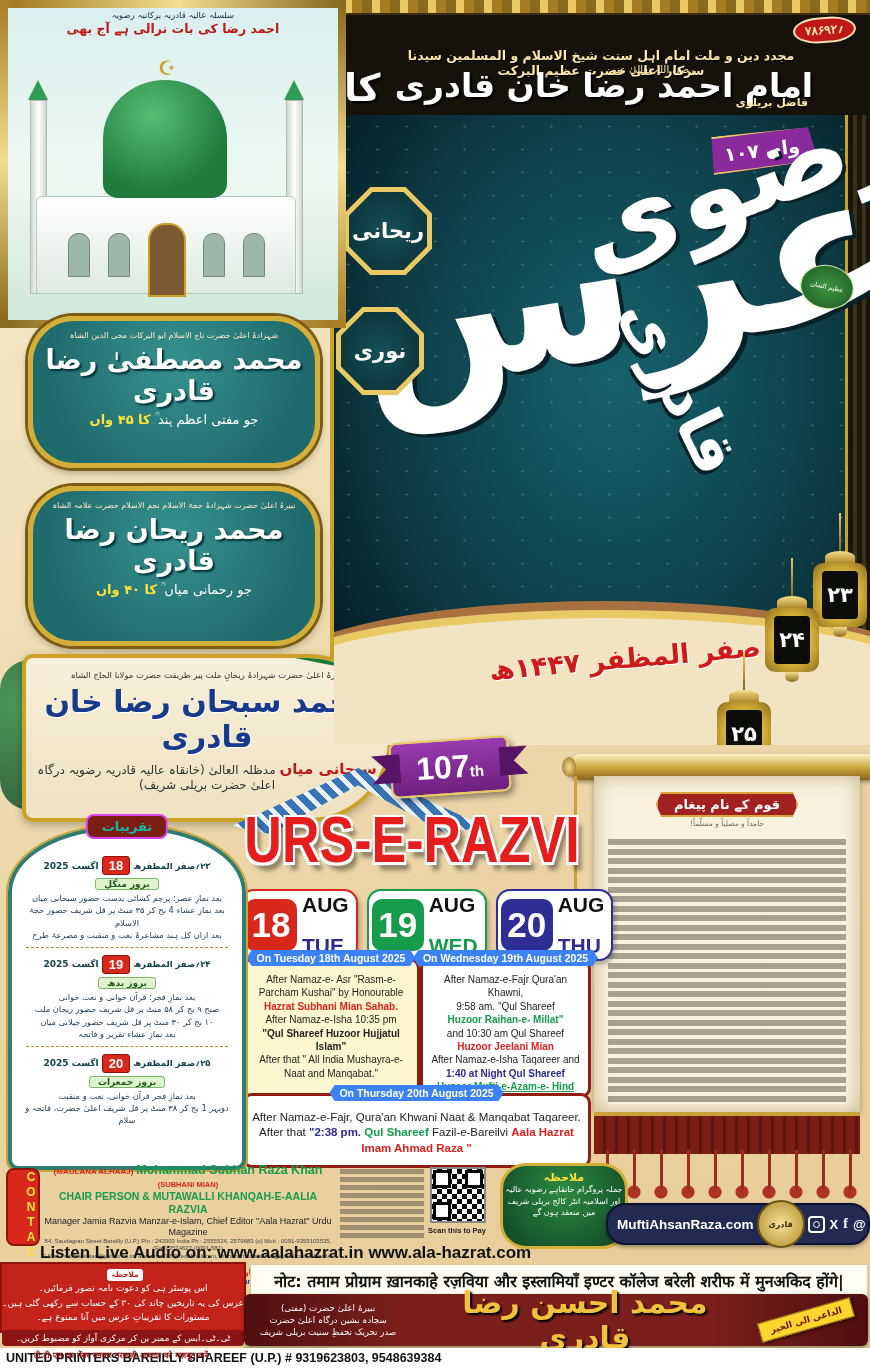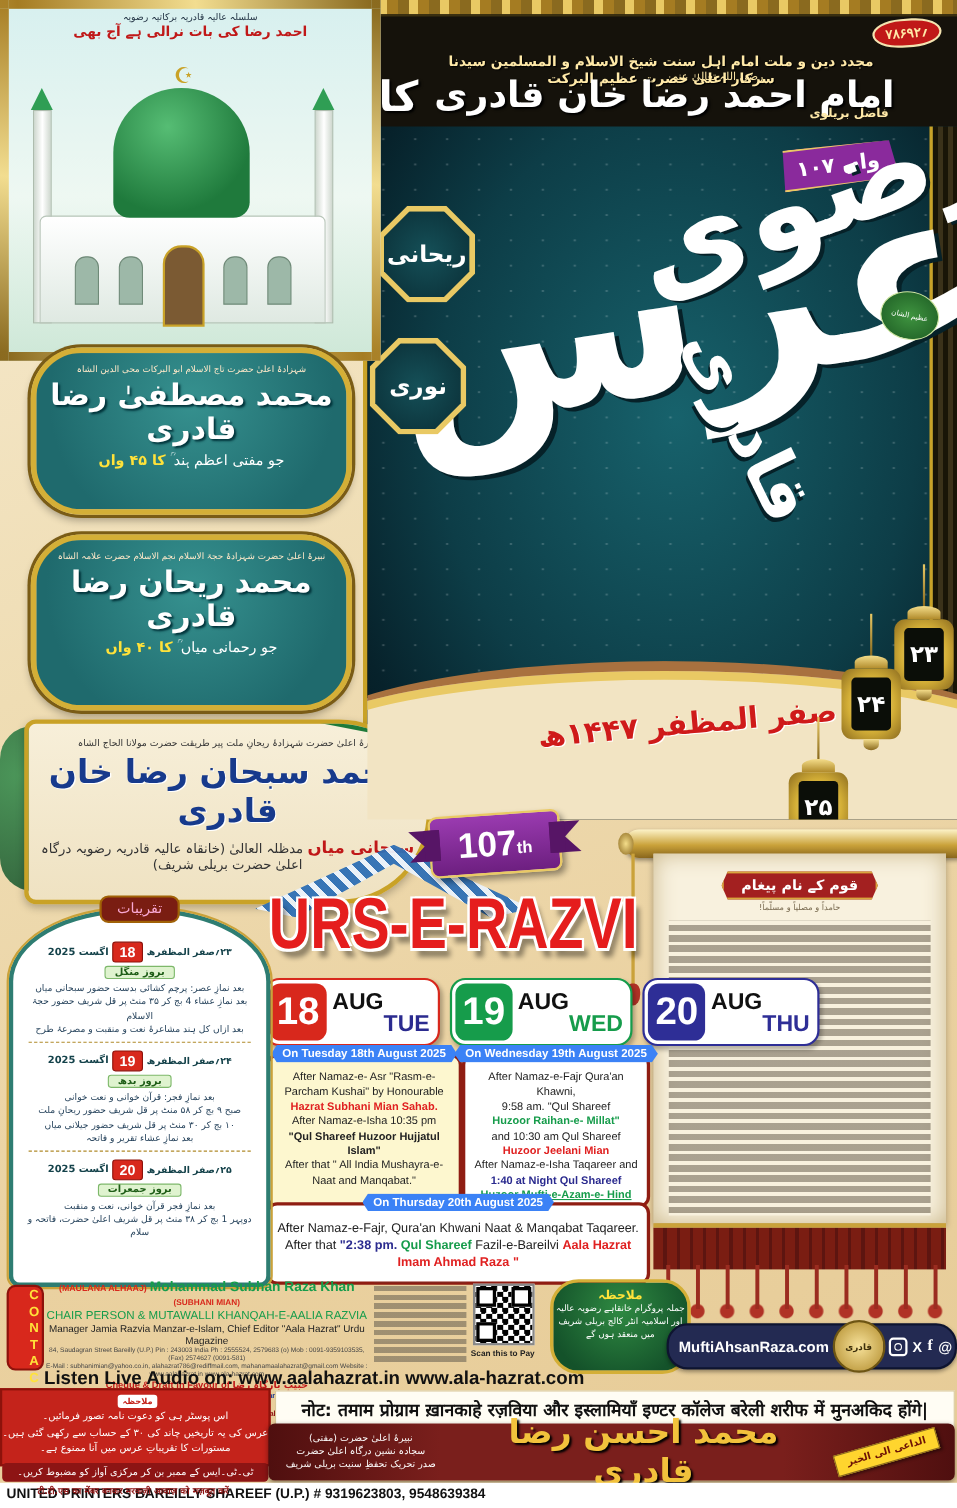--- a/index.html
+++ b/index.html
@@ -79,22 +79,22 @@
   .frame3 .f-name{font-size:30px;font-weight:bold;color:#173a8c;direction:rtl;text-shadow:1px 1px 0 #fff;padding:4px 4px 0;}
   .frame3 .f-line3{font-size:12px;direction:rtl;color:#333;padding-top:6px;}
   .frame3 .f-red{color:#c01818;font-weight:bold;font-size:15px;}
   .frame3 .f-corner{position:absolute;right:-4px;top:-4px;background:#1e7a3a;color:#ffe9a8;font-size:7.5px;direction:rtl;
     padding:10px 10px 4px 18px;clip-path:polygon(0 0,100% 0,100% 100%);width:90px;}
   .arabesque{position:absolute;left:0;top:660px;width:60px;height:150px;background:radial-gradient(circle at 30% 30%,#2f8a4a,#14522a);border-radius:30px;opacity:.85;}
 
   
   .uprog{position:absolute;left:8px;top:826px;width:230px;height:336px;background:#fff;
     border:4px solid #2e7d72;outline:2px solid #caa23a;border-radius:112px 112px 10px 10px/66px 66px 10px 10px;z-index:5;}
-  .uprog .p-badge{position:absolute;left:50%;top:-16px;transform:translateX(-50%);background:#7a1d12;border:2px solid #a16207;
-    color:#f9a8d4;font-size:13px;font-weight:normal;border-radius:8px;padding:3px 14px;direction:rtl;white-space:nowrap;}
+  .uprog .p-badge{position:absolute;left:50%;top:-16px;transform:translateX(-50%);background:#7a1d12;border:2px solid #d946ef;
+    color:#14b8a6;font-size:13px;font-weight:bold;border-radius:8px;padding:3px 14px;direction:rtl;white-space:nowrap;}
   .dh{display:flex;align-items:center;justify-content:center;gap:3px;direction:rtl;margin-top:7px;}
   .dh .hij{font-size:8.5px;color:#14424a;font-weight:bold;}
   .dh .num{background:#d8281c;color:#fff;font-weight:bold;font-size:13px;padding:1px 6px;border-radius:3px;border:1px solid #8d120b;}
   .dh .amon{font-size:9px;color:#14424a;font-weight:bold;}
   .dayname{display:block;margin:3px auto 0;width:max-content;background:#dff3cf;border:1px solid #7db86a;border-radius:3px;
     color:#1e5d17;font-size:9px;font-weight:bold;padding:0 8px;direction:rtl;}
   .ulines{direction:rtl;text-align:center;font-size:8.3px;color:#1d3b55;line-height:1.5;padding:2px 10px 0;}
   .ulines span{display:block;}
   .udiv{border-top:1px dashed #b08a2a;margin:5px 14px 0;}
   .uprog .first-dh{margin-top:26px;}
@@ -113,21 +113,21 @@
 
   
   .urs-title{position:absolute;left:234px;top:802px;width:356px;text-align:center;z-index:4;
     font-size:51px;font-weight:900;color:#e51d1d;transform:scale(1.02,1.28);transform-origin:center top;letter-spacing:0;
     text-shadow:-2px -2px 0 #fff,2px -2px 0 #fff,-2px 2px 0 #fff,2px 2px 0 #fff,5px 6px 4px #00000066;}
 
   
   .dates{position:absolute;left:240px;top:889px;display:flex;gap:9px;z-index:4;}
   .dbadge{display:flex;align-items:center;background:#fff;border-radius:14px;padding:3px 7px 3px 3px;box-shadow:2px 3px 4px #0004;}
   .dbadge .tile{width:52px;height:52px;border-radius:10px;display:flex;align-items:center;justify-content:center;color:#fff;font-size:35px;font-weight:900;}
-  .dbadge .mw{display:flex;flex-direction:row;margin-left:5px;font-weight:900;line-height:1;}
+  .dbadge .mw{display:flex;flex-direction:column;margin-left:5px;font-weight:900;line-height:1;}
   .dbadge .mon{font-size:21px;color:#111;}
   .dbadge .wd{font-size:21px;margin-top:20px;}
   .db1{border:2px solid #d8281c;} .db1 .tile{background:#d8281c;} .db1 .wd{color:#2b2b8f;}
   .db2{border:2px solid #169c4b;} .db2 .tile{background:#169c4b;} .db2 .wd{color:#169c4b;}
   .db3{border:2px solid #2e2e96;} .db3 .tile{background:#2e2e96;} .db3 .wd{color:#2e2e96;}
 
   
   .ebox{position:absolute;background:#fff;border:3px solid #8f1d12;border-radius:10px;z-index:4;}
   .ebox .ehead{position:absolute;top:-11px;left:50%;transform:translateX(-50%);background:#3b82f6;color:#fff;font-weight:bold;
     font-size:10.5px;padding:2px 10px;white-space:nowrap;clip-path:polygon(3% 0,97% 0,100% 50%,97% 100%,3% 100%,0 50%);}
@@ -166,21 +166,21 @@
   .st-l{left:6px;} .st-r{right:2px;}
 
   
   .c-tab{position:absolute;left:6px;top:1168px;width:30px;height:74px;background:#d8281c;border:2px solid #8d120b;border-radius:8px;
     color:#ffe23a;font-weight:900;font-size:12px;writing-mode:vertical-rl;text-orientation:upright;text-align:center;letter-spacing:1px;z-index:6;}
   .c-block{position:absolute;left:40px;top:1163px;width:296px;height:82px;text-align:center;line-height:1.22;z-index:6;}
   .c-n0{font-size:10px;}
   .c-pre{color:#d8281c;font-weight:bold;font-size:8px;}
   .c-name{color:#169c4b;font-weight:900;font-size:12.5px;}
   .c-suf{color:#d8281c;font-weight:bold;font-size:7.5px;}
-  .c-role{color:#169c4b;font-weight:normal;font-size:10.5px;}
+  .c-role{color:#169c4b;font-weight:bold;font-size:10.5px;}
   .c-l1{font-size:9px;color:#222;}
   .c-l2{font-size:6px;color:#444;}
   .c-l3{font-size:6px;color:#444;}
   .c-fav{font-size:8.5px;color:#c01818;font-weight:bold;}
   .c-acc{font-size:6.8px;font-weight:bold;color:#1d3b8f;}
   .c-acc2{font-size:6.8px;font-weight:bold;color:#8d1414;}
   .c-mini{position:absolute;left:340px;top:1166px;width:84px;height:74px;z-index:6;
     background:repeating-linear-gradient(#0000 0 3px,#55504680 3px 8px);}
   .qr{position:absolute;left:430px;top:1167px;width:52px;height:52px;background:#fff;border:2px solid #888;z-index:6;
     background-image:repeating-conic-gradient(#000 0 25%,#fff 0 50%);background-size:10px 10px;}

